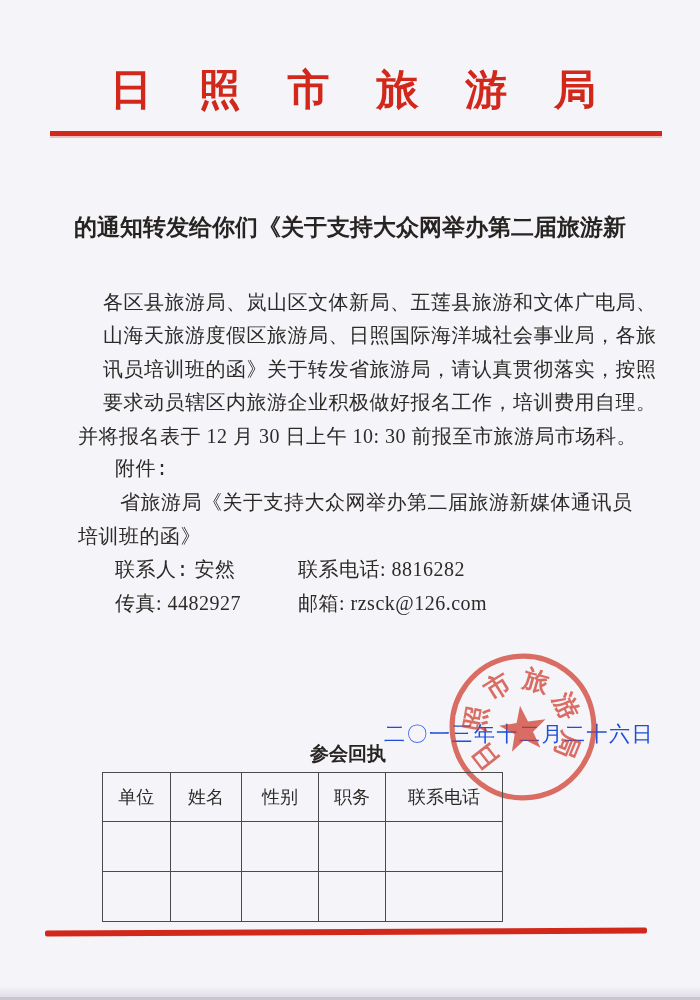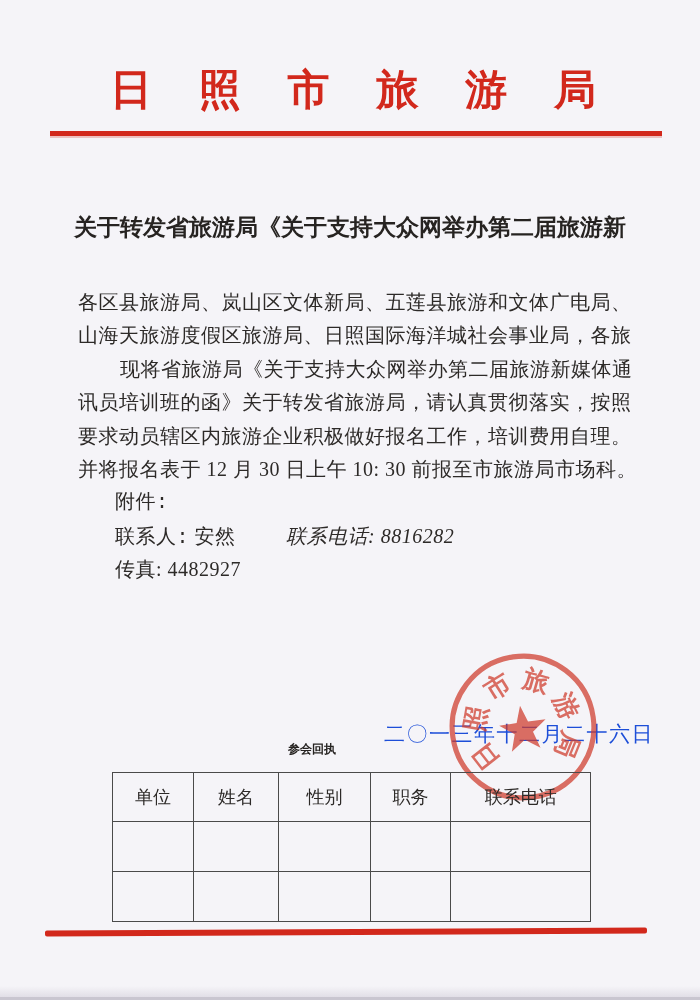--- a/index.html
+++ b/index.html
@@ -49,24 +49,24 @@
     width: 546px;
     font-size: 20px;
     letter-spacing: 0.5px;
   }
   .line {
     height: 33.4px;
     line-height: 33.4px;
     white-space: nowrap;
     position: relative;
   }
-  .line.j { text-align: justify; text-align-last: justify; }
+  .line.j { text-align: justify; text-align-last: justify; margin-left: 25px; }
   .ind2 { text-indent: 42px; }
   .ind1 { text-indent: 37px; font-family: Liberation Mono, monospace; }
-  .contact-right { position: absolute; left: 208px; top: 0; font-style: italic; }
+  .contact-right { position: absolute; left: 220px; top: 0; }
   .date-line {
     position: absolute;
     left: 384px; top: 720px;
     font-size: 21px;
     letter-spacing: 1.5px;
     color: #1d4ed8;
     white-space: nowrap;
   }
   
   .seal {
@@ -83,29 +83,30 @@
     font-family: "DejaVu Serif", serif;
     font-size: 25px;
     font-weight: 700;
     text-anchor: middle;
     dominant-baseline: central;
   }
   .form-title {
     position: absolute;
     left: 288px; top: 741px;
     width: 120px;
+    text-align: center;
     font-family: "DejaVu Sans", sans-serif;
-    font-size: 12px;
+    font-size: 19px;
     font-weight: 700;
     color: #262321;
   }
   table.reply {
     position: absolute;
-    left: 112px; top: 772px;
-    width: 479px;
+    left: 102px; top: 772px;
+    width: 401px;
     border-collapse: collapse;
     table-layout: fixed;
   }
   table.reply th, table.reply td {
     border: 1.6px solid #4a4a4a;
     font-size: 18px;
     font-weight: 400;
     text-align: center;
     color: #2d2a28;
     font-family: "Liberation Serif", serif;
@@ -145,42 +146,47 @@
       <span>照</span>
       <span>市</span>
       <span>旅</span>
       <span>游</span>
       <span>局</span>
     </div>
 
   <div class="rule-top"></div>
 
   <div class="doc-title">
-    <div>关于转发省旅游局《关于支持大众网举办第二届旅游新</div>
+    <div>的通知转发给你们《关于支持大众网举办第二届旅游新</div>
   </div>
 
   <div class="content">
     <div class="line j">各区县旅游局、岚山区文体新局、五莲县旅游和文体广电局、</div>
     <div class="line j">山海天旅游度假区旅游局、日照国际海洋城社会事业局，各旅</div>
-    <div class="line j ind2">现将省旅游局《关于支持大众网举办第二届旅游新媒体通</div>
     <div class="line j">讯员培训班的函》关于转发省旅游局，请认真贯彻落实，按照</div>
     <div class="line j">要求动员辖区内旅游企业积极做好报名工作，培训费用自理。</div>
     <div class="line">并将报名表于 12 月 30 日上午 10: 30 前报至市旅游局市场科。</div>
     <div class="line ind1">附件:</div>
+    <div class="line ind2">省旅游局《关于支持大众网举办第二届旅游新媒体通讯员</div>
+    <div class="line">培训班的函》</div>
     <div class="line">
       <span class="ind1" style="margin-left:37px">联系人:</span>
       <span>安然</span>
       <span class="contact-right">
         <span>联系电话:</span>
         <span>8816282</span>
       </span>
     </div>
     <div class="line">
       <span style="margin-left:37px">传真:</span>
       <span>4482927</span>
+      <span class="contact-right">
+        <span>邮箱:</span>
+        <span>rzsck@126.com</span>
+      </span>
     </div>
   </div>
 
   <div class="date-line">二〇一三年十二月二十六日</div>
 
   <svg class="seal" viewBox="0 0 150 150">
     <circle cx="75" cy="75" r="69"></circle>
     <path transform="translate(75,78)" d="M0,-24 L5.6,-7.7 L22.8,-7.4 L9,2.9 L14.1,19.4 L0,9.5 L-14.1,19.4 L-9,2.9 L-22.8,-7.4 L-5.6,-7.7 Z"></path>
     <g id="seal-ring-text">
         <text x="34.296806022131385" y="98.5" transform="rotate(-120 34.296806022131385 98.5)">日</text>

